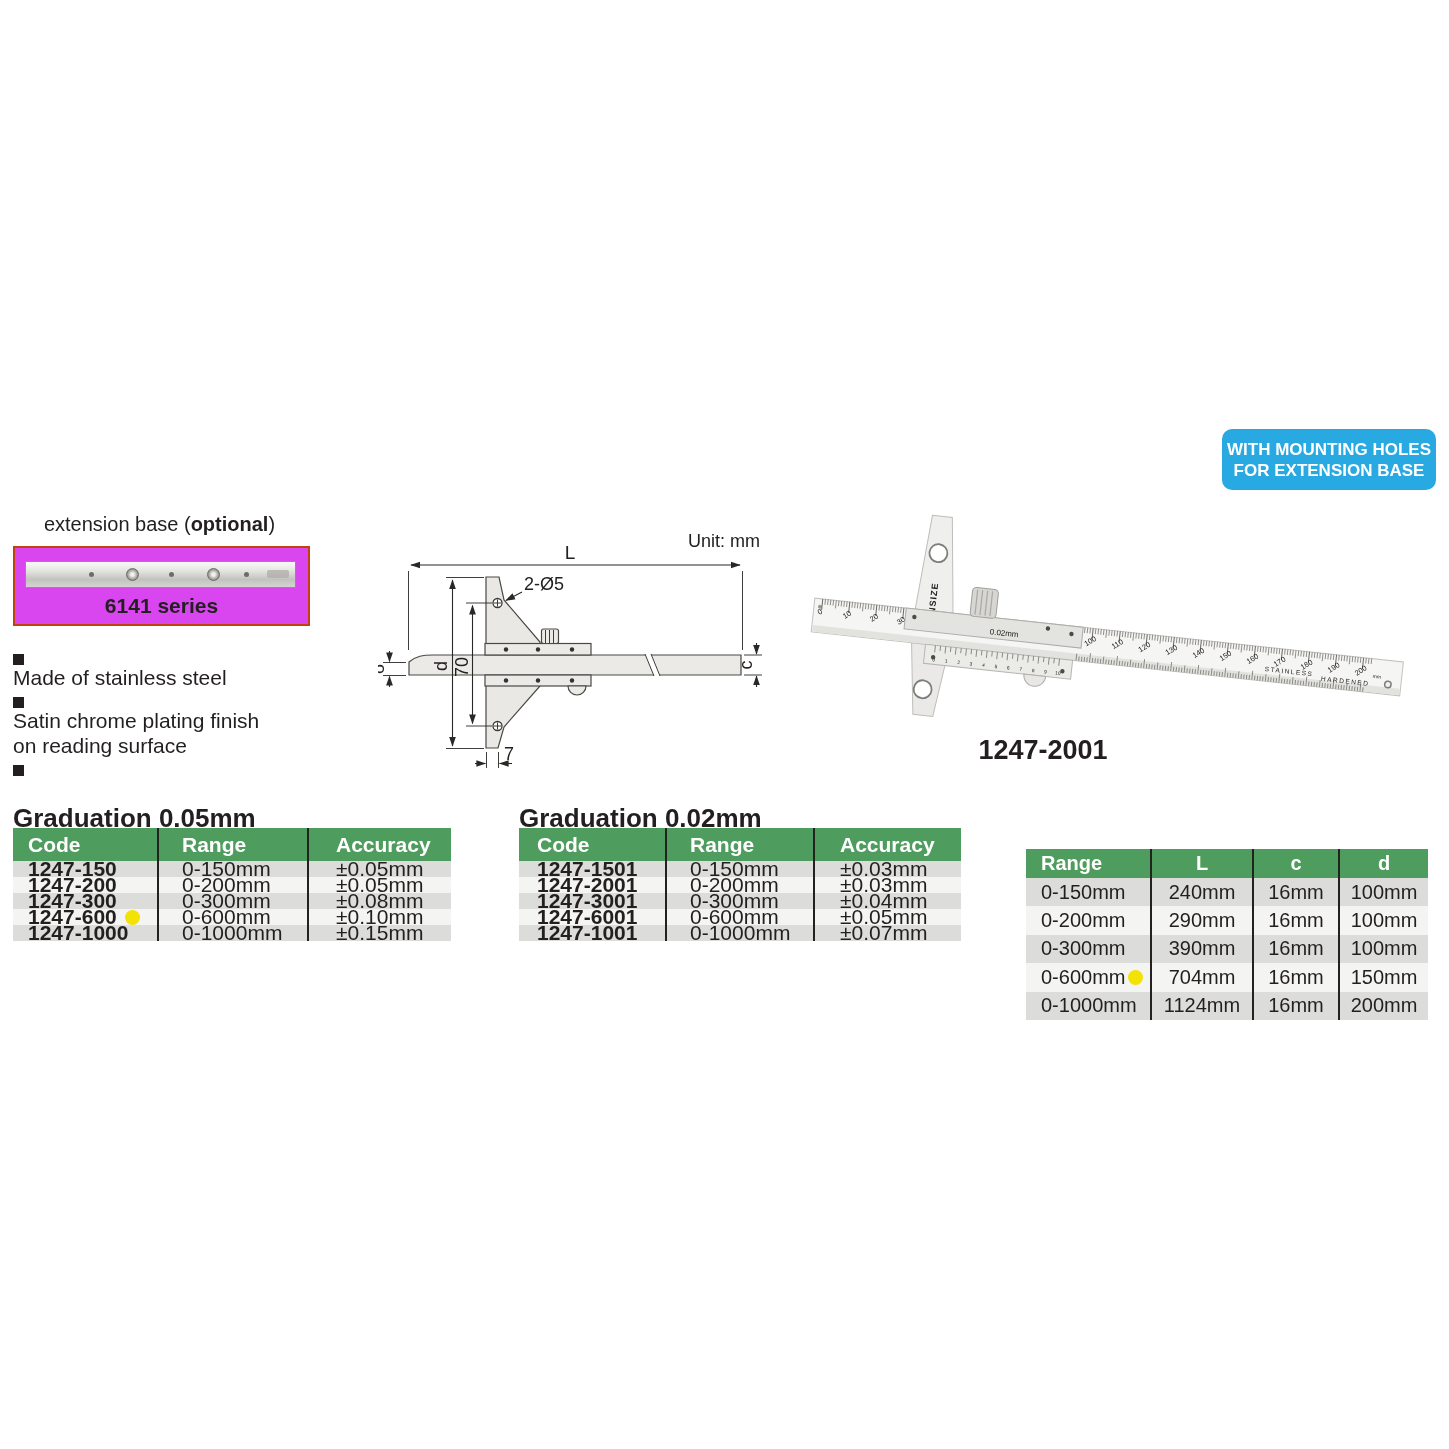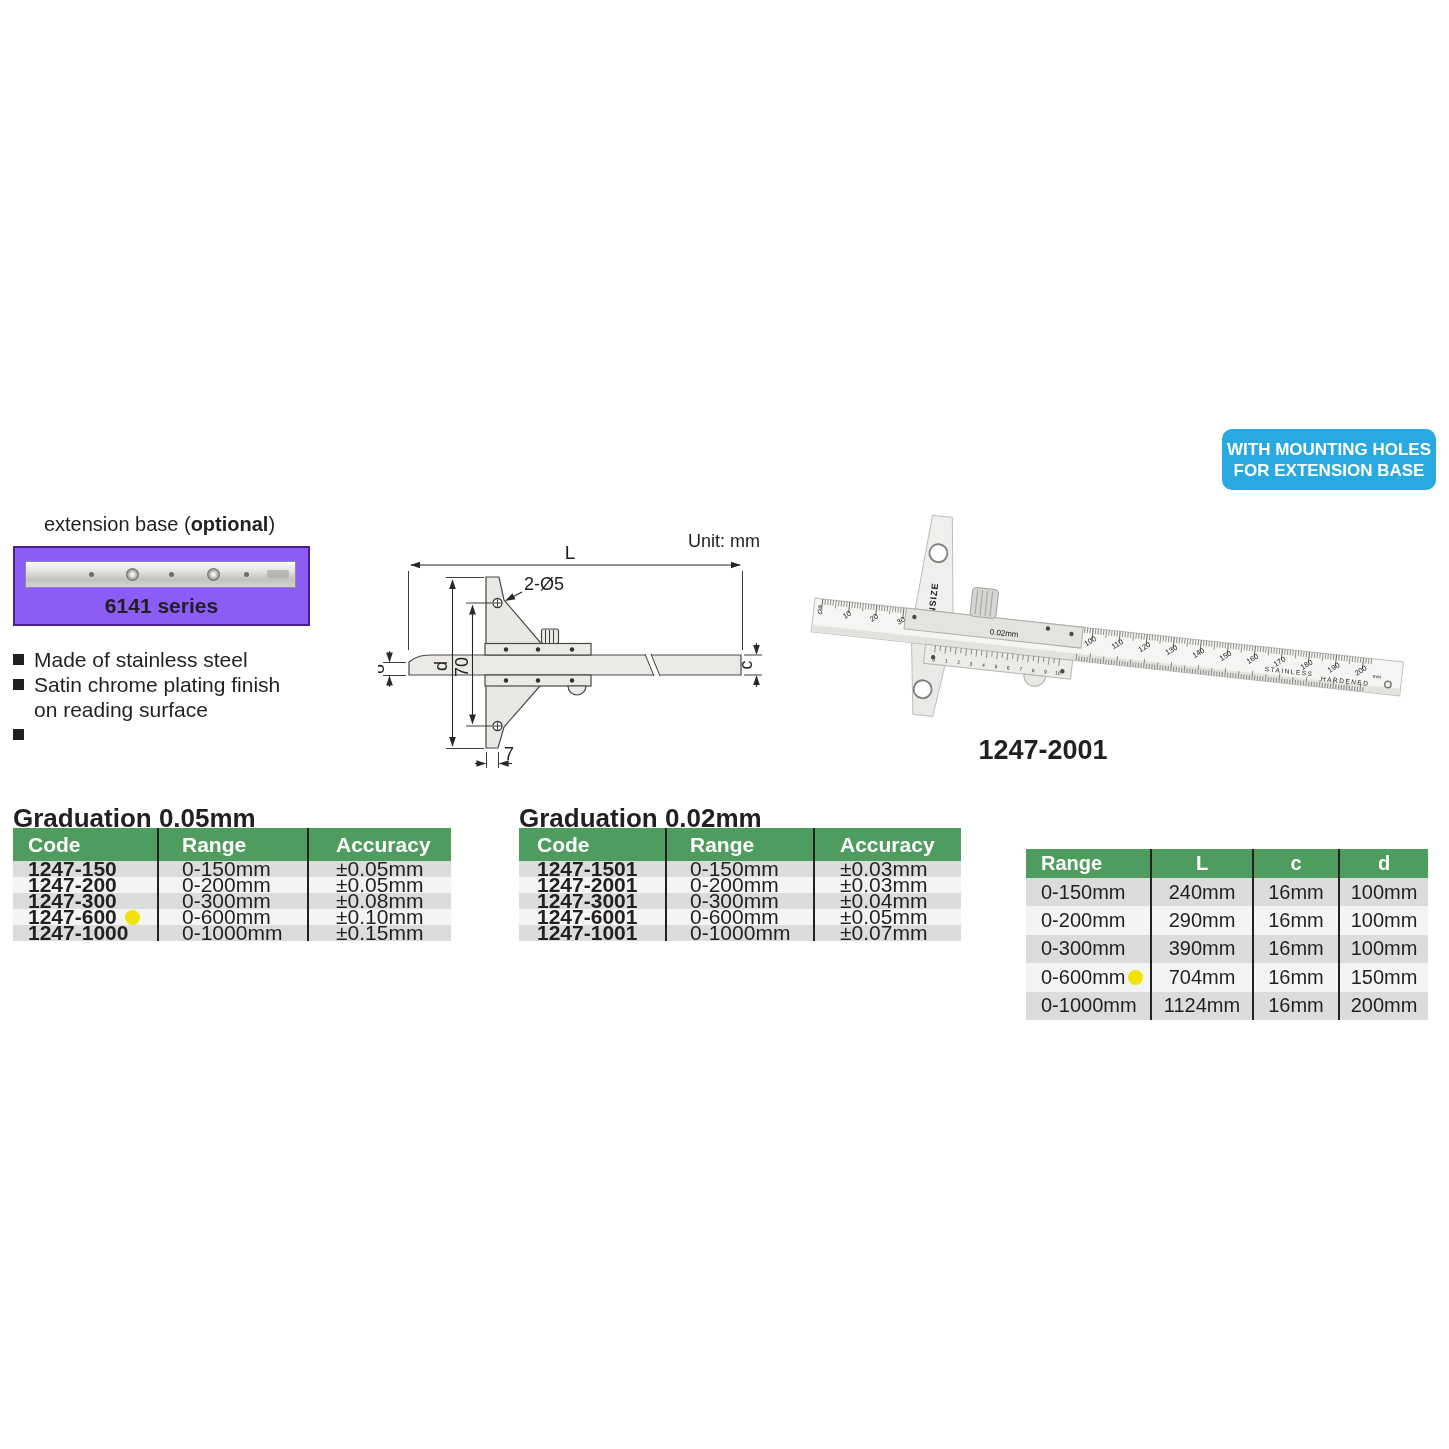--- a/index.html
+++ b/index.html
@@ -10,33 +10,33 @@
   
   #page-title{left:14px;top:421px;font-size:35px;font-weight:bold;letter-spacing:.5px;}
 
   
   #badge{left:1222px;top:429px;width:214px;height:61px;background:#29a9e1;border-radius:10px;
          display:flex;flex-direction:column;align-items:center;justify-content:center;
          color:#ffffff;font-weight:bold;font-size:17px;line-height:21px;text-align:center;}
 
   
   #ext-caption{left:13px;top:513px;width:293px;text-align:center;font-size:20px;}
-  #ext-box{left:13px;top:546px;width:293px;height:76px;border:2px solid #4c1d95;background:#8b5cf6;}
+  #ext-box{left:13px;top:546px;width:293px;height:76px;border:2px solid #c2410c;background:#d946ef;}
   #ext-bar{position:absolute;left:10px;top:13px;width:269px;height:25px;
            background:linear-gradient(#fafaf8 0%,#e4e4e0 35%,#c2c2be 70%,#d4d4d0 100%);
            border:1px solid #8f8d89;}
   .screw-sm{position:absolute;width:5px;height:5px;border-radius:50%;background:#6e6c68;top:10px;}
   .screw-lg{position:absolute;width:11px;height:11px;border-radius:50%;
             background:radial-gradient(#f0f0ee 20%,#88867f 75%);border:1px solid #6e6c68;top:6px;}
   .logo-mark{position:absolute;width:22px;height:8px;top:8px;background:#aeaca8;border-radius:2px;opacity:.75;}
   #ext-series{position:absolute;left:0;bottom:6px;width:100%;text-align:center;font-size:21px;font-weight:bold;}
 
   
   #features{left:13px;top:647px;width:370px;font-size:21px;line-height:25px;}
-  .feat{display:flex;}
+  .feat{display:flex;flex-direction:column;}
   .sq{flex:none;width:11px;height:11px;background:#231f20;margin:7px 10px 0 0;}
   .feat .txt{white-space:pre-line;}
 
   
   svg text{font-family:"Liberation Sans",sans-serif;fill:#232120;}
   .dim{stroke:#2a2826;stroke-width:1.1;fill:none;}
   .ext{stroke:#2a2826;stroke-width:.9;fill:none;}
   .metal{fill:#e9e8e4;stroke:#4a4846;stroke-width:1.2;}
   .metal2{fill:#eceae6;stroke:#4a4846;stroke-width:1.2;}
 

